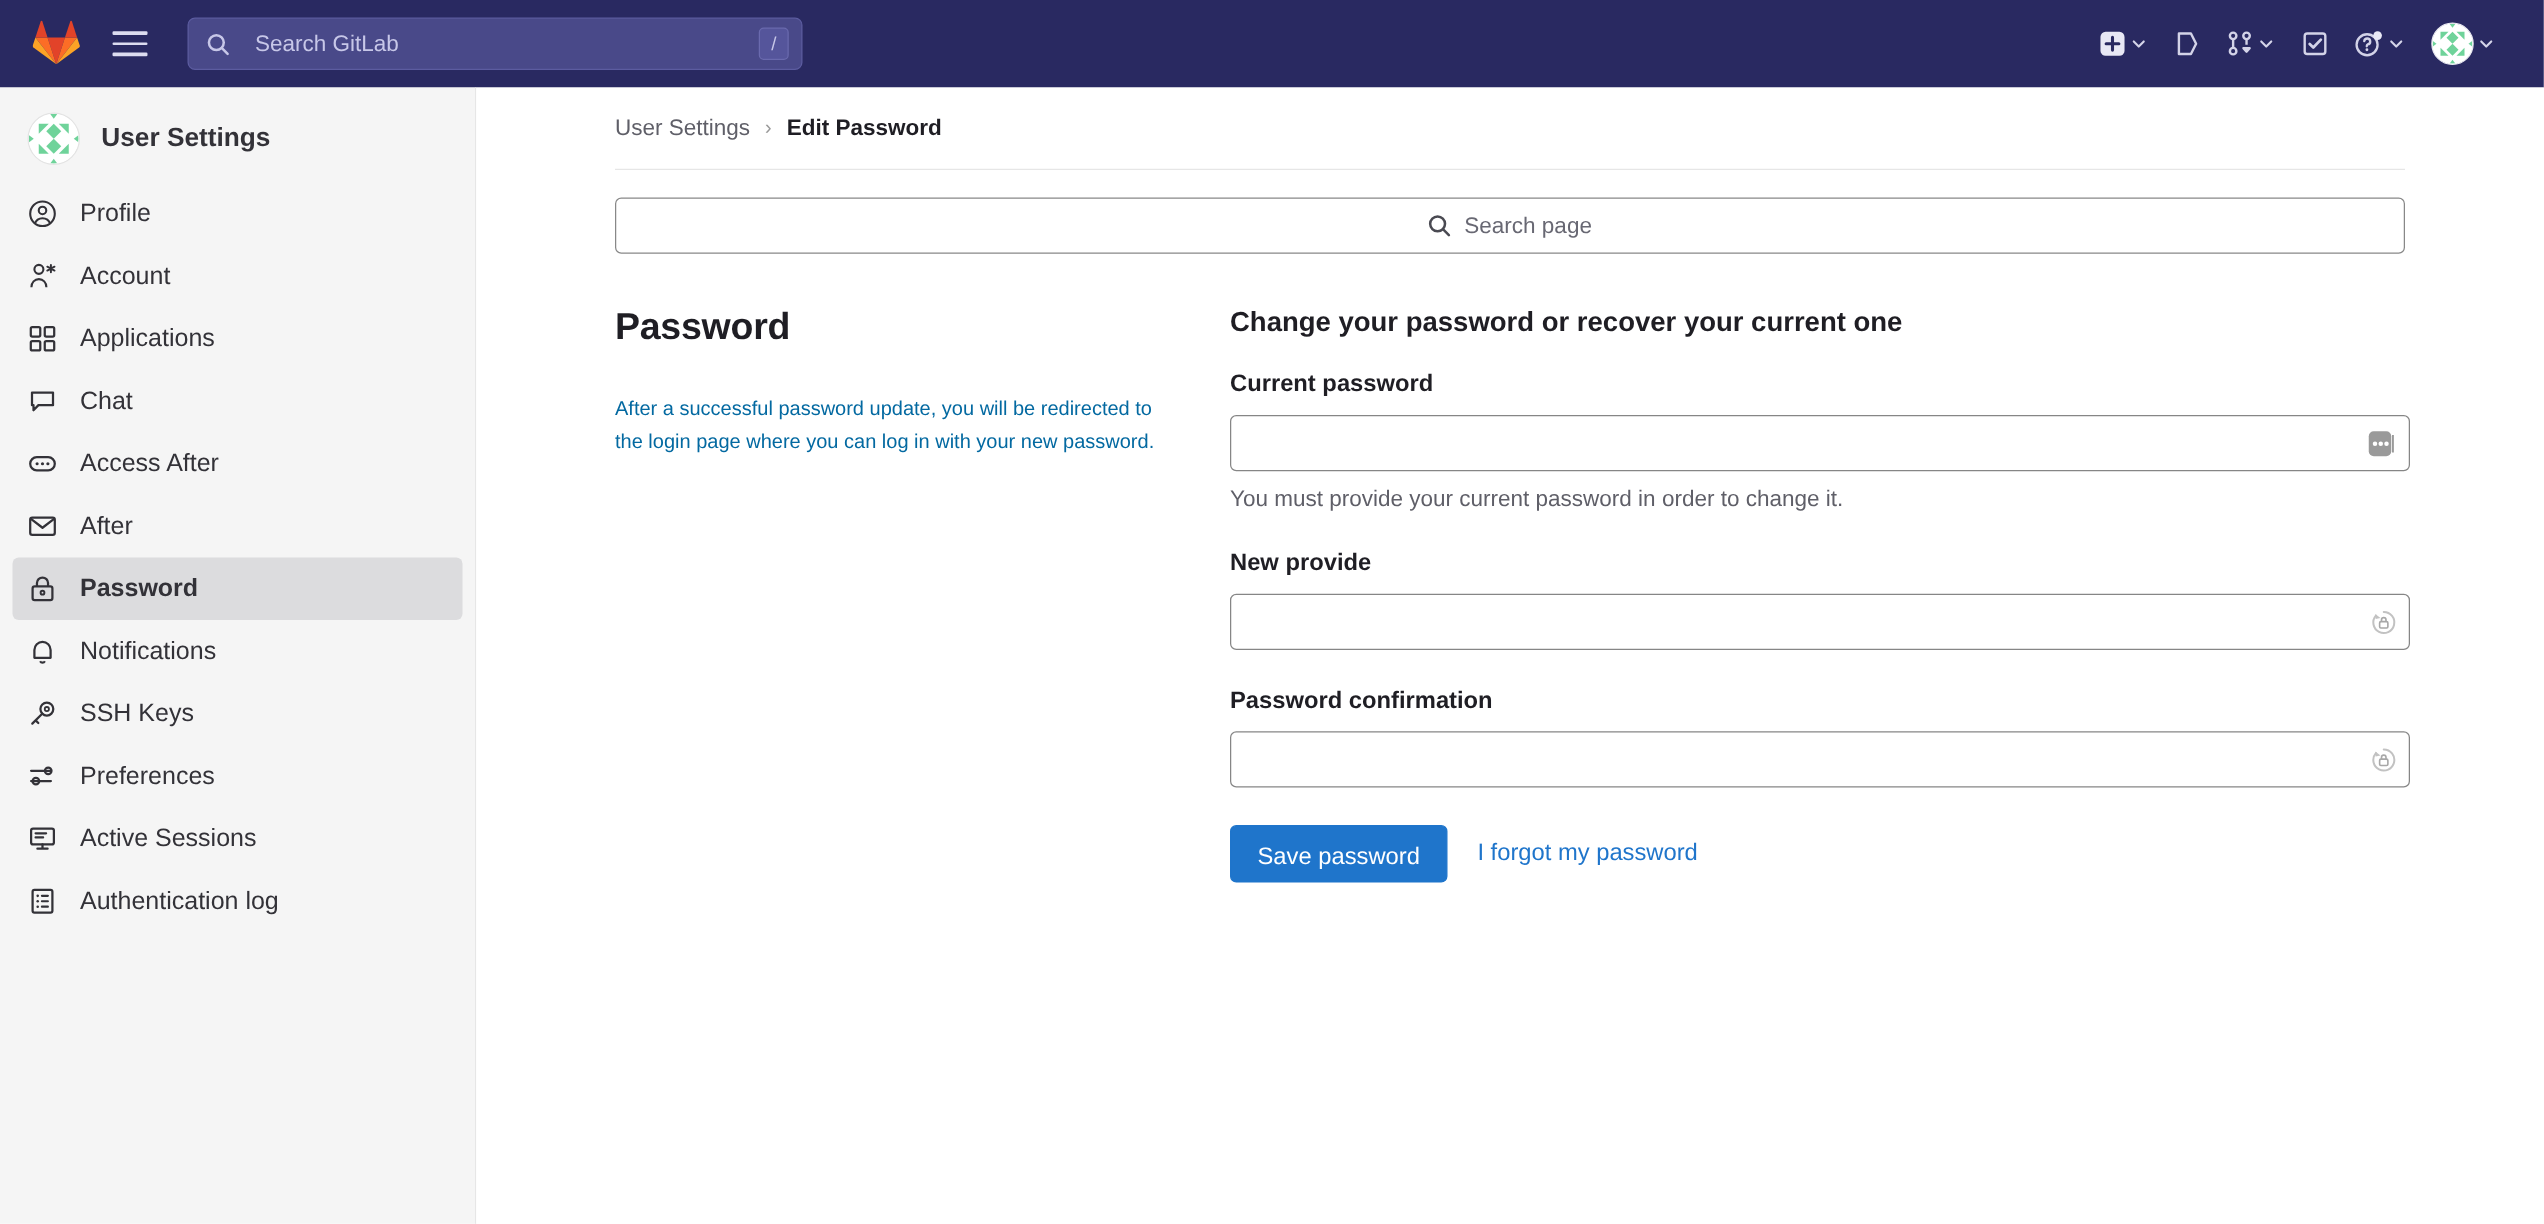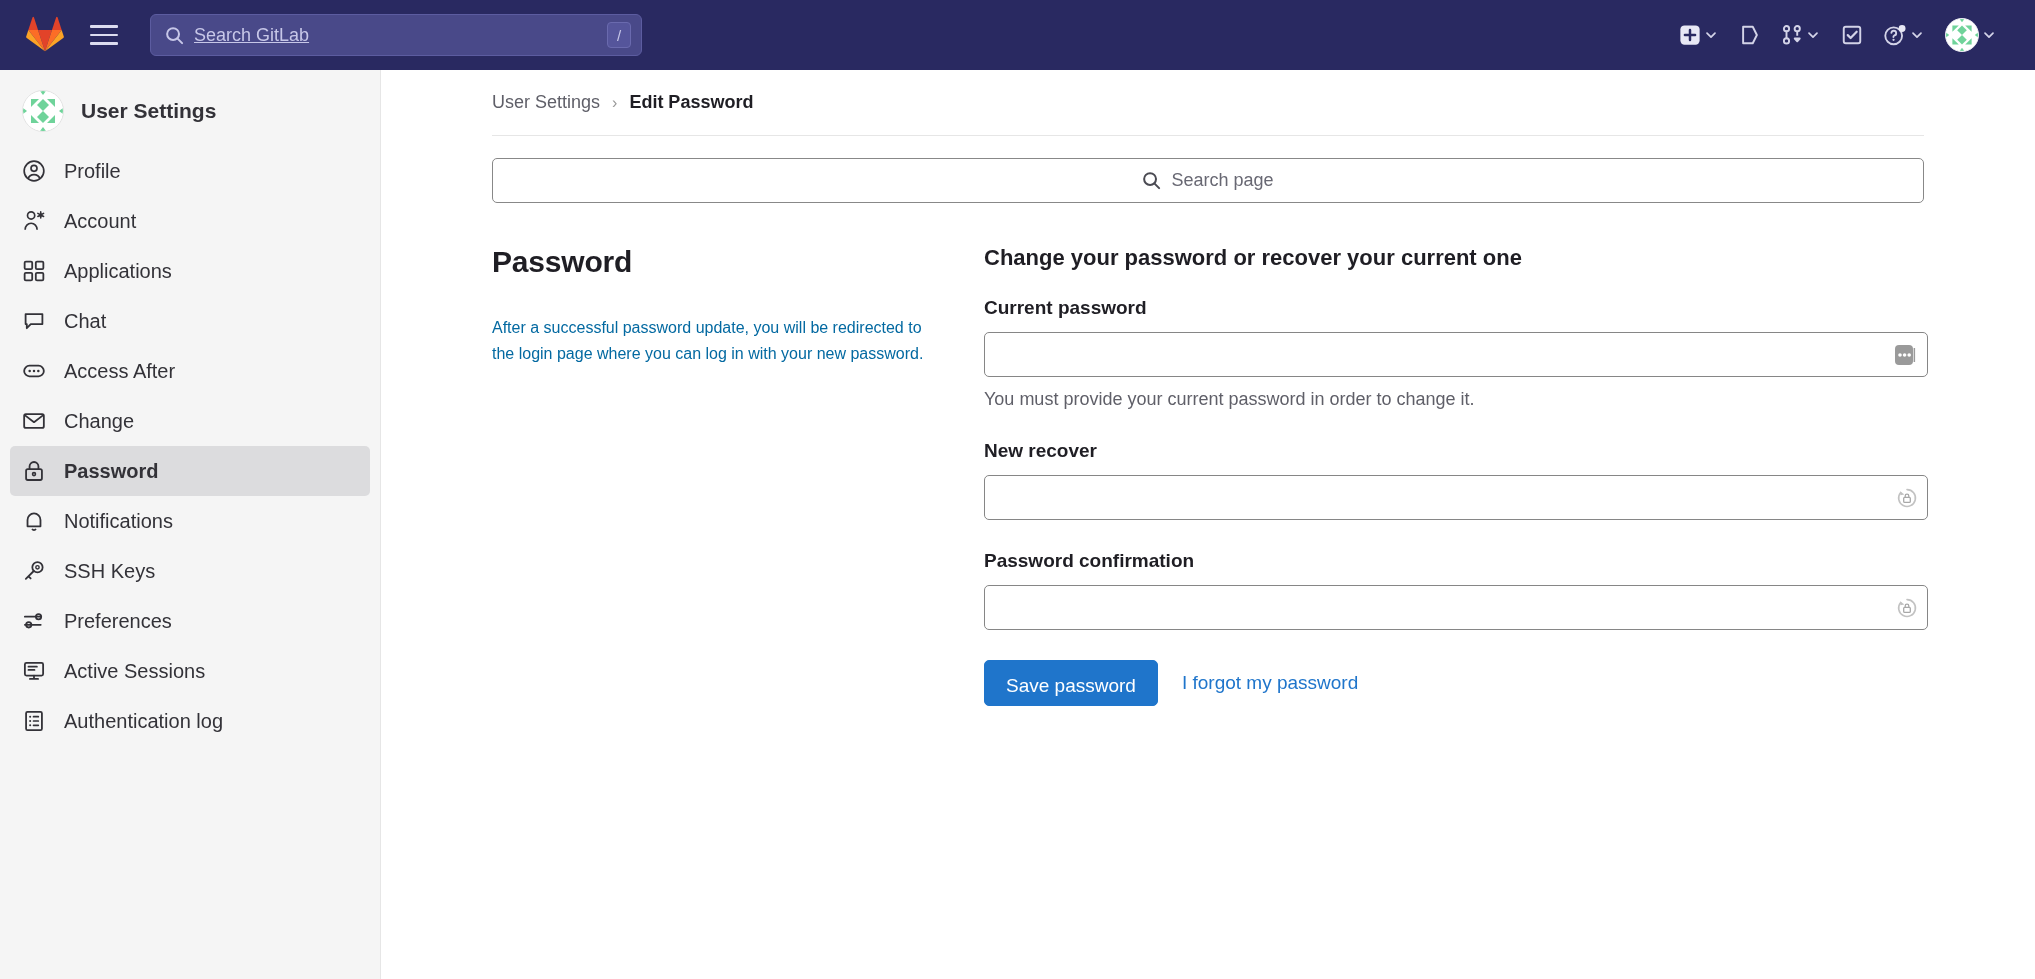--- a/index.html
+++ b/index.html
@@ -60,24 +60,23 @@
     display: flex;
     align-items: center;
     padding: 0 10px 0 14px;
     cursor: text;
     flex: 0 0 auto;
   }
   .top-search .ico { width: 19px; height: 19px; flex: 0 0 auto; }
   .top-search .ph {
     color: #c7c7e8;
     font-size: 18px;
-    margin-left: 10px;
+    margin-left: 20px;
     flex: 1 1 auto;
     white-space: nowrap;
-    text-decoration: underline;
   }
   .slash-key {
     width: 24px; height: 26px;
     border: 1px solid #6a6aae;
     border-radius: 4px;
     color: #c7c7e8;
     font-size: 15px;
     display: flex; align-items: center; justify-content: center;
     background: #55559b;
     flex: 0 0 auto;
@@ -503,21 +502,21 @@
         <circle cx="13.6" cy="10" r="1.05" fill="#333238"></circle>
       </svg>
       <span>Access After</span>
     </div>
 
     <div class="sb-item">
       <svg class="sb-ico" viewBox="0 0 20 20">
         <rect x="1.8" y="4.3" width="16.4" height="11.4" rx="1.4" fill="none" stroke="#333238" stroke-width="1.5"></rect>
         <path d="M2.3 5.1 10 11l7.7-5.9" fill="none" stroke="#333238" stroke-width="1.5" stroke-linejoin="round"></path>
       </svg>
-      <span>Change</span>
+      <span>After</span>
     </div>
 
     <div class="sb-item active">
       <svg class="sb-ico" viewBox="0 0 20 20">
         <rect x="3.4" y="8.4" width="13.2" height="9.1" rx="1.4" fill="none" stroke="#333238" stroke-width="1.5"></rect>
         <path d="M6.3 8.4V6.2a3.7 3.7 0 0 1 7.4 0v2.2" fill="none" stroke="#333238" stroke-width="1.5"></path>
         <circle cx="10" cy="12.6" r="1.25" fill="none" stroke="#333238" stroke-width="1.3"></circle>
       </svg>
       <span>Password</span>
     </div>
@@ -612,21 +611,21 @@
               <circle cx="11.6" cy="15" r="1.8" fill="#fff"></circle>
               <circle cx="16.2" cy="15" r="1.8" fill="#fff"></circle>
               <rect x="20.6" y="8" width="1.5" height="14" fill="#9a9a9a"></rect>
             </svg>
           </span>
         </div>
         <div class="field-hint">You must provide your current password in order to change it.</div>
       </div>
 
       <div class="field-block">
-        <label class="field-label">New recover</label>
+        <label class="field-label">New provide</label>
         <div class="field-wrap">
           <input class="field-input" type="password" value="" style="">
           <span class="field-adorn">
             <svg width="24" height="24" viewBox="0 0 24 24">
               <path d="M12 3.6a8.4 8.4 0 1 1-6.3 2.9" fill="none" stroke="#c2c2c2" stroke-width="1.6" stroke-linecap="round"></path>
               <path d="M5.2 5.2 5.5 9.2 9.4 8.4z" fill="#c2c2c2"></path>
               <rect x="8.7" y="11.3" width="6.6" height="5.1" rx="1" fill="none" stroke="#a8a8a8" stroke-width="1.3"></rect>
               <path d="M10.2 11.3v-1.4a1.8 1.8 0 0 1 3.6 0v1.4" fill="none" stroke="#a8a8a8" stroke-width="1.3"></path>
             </svg>
           </span>

